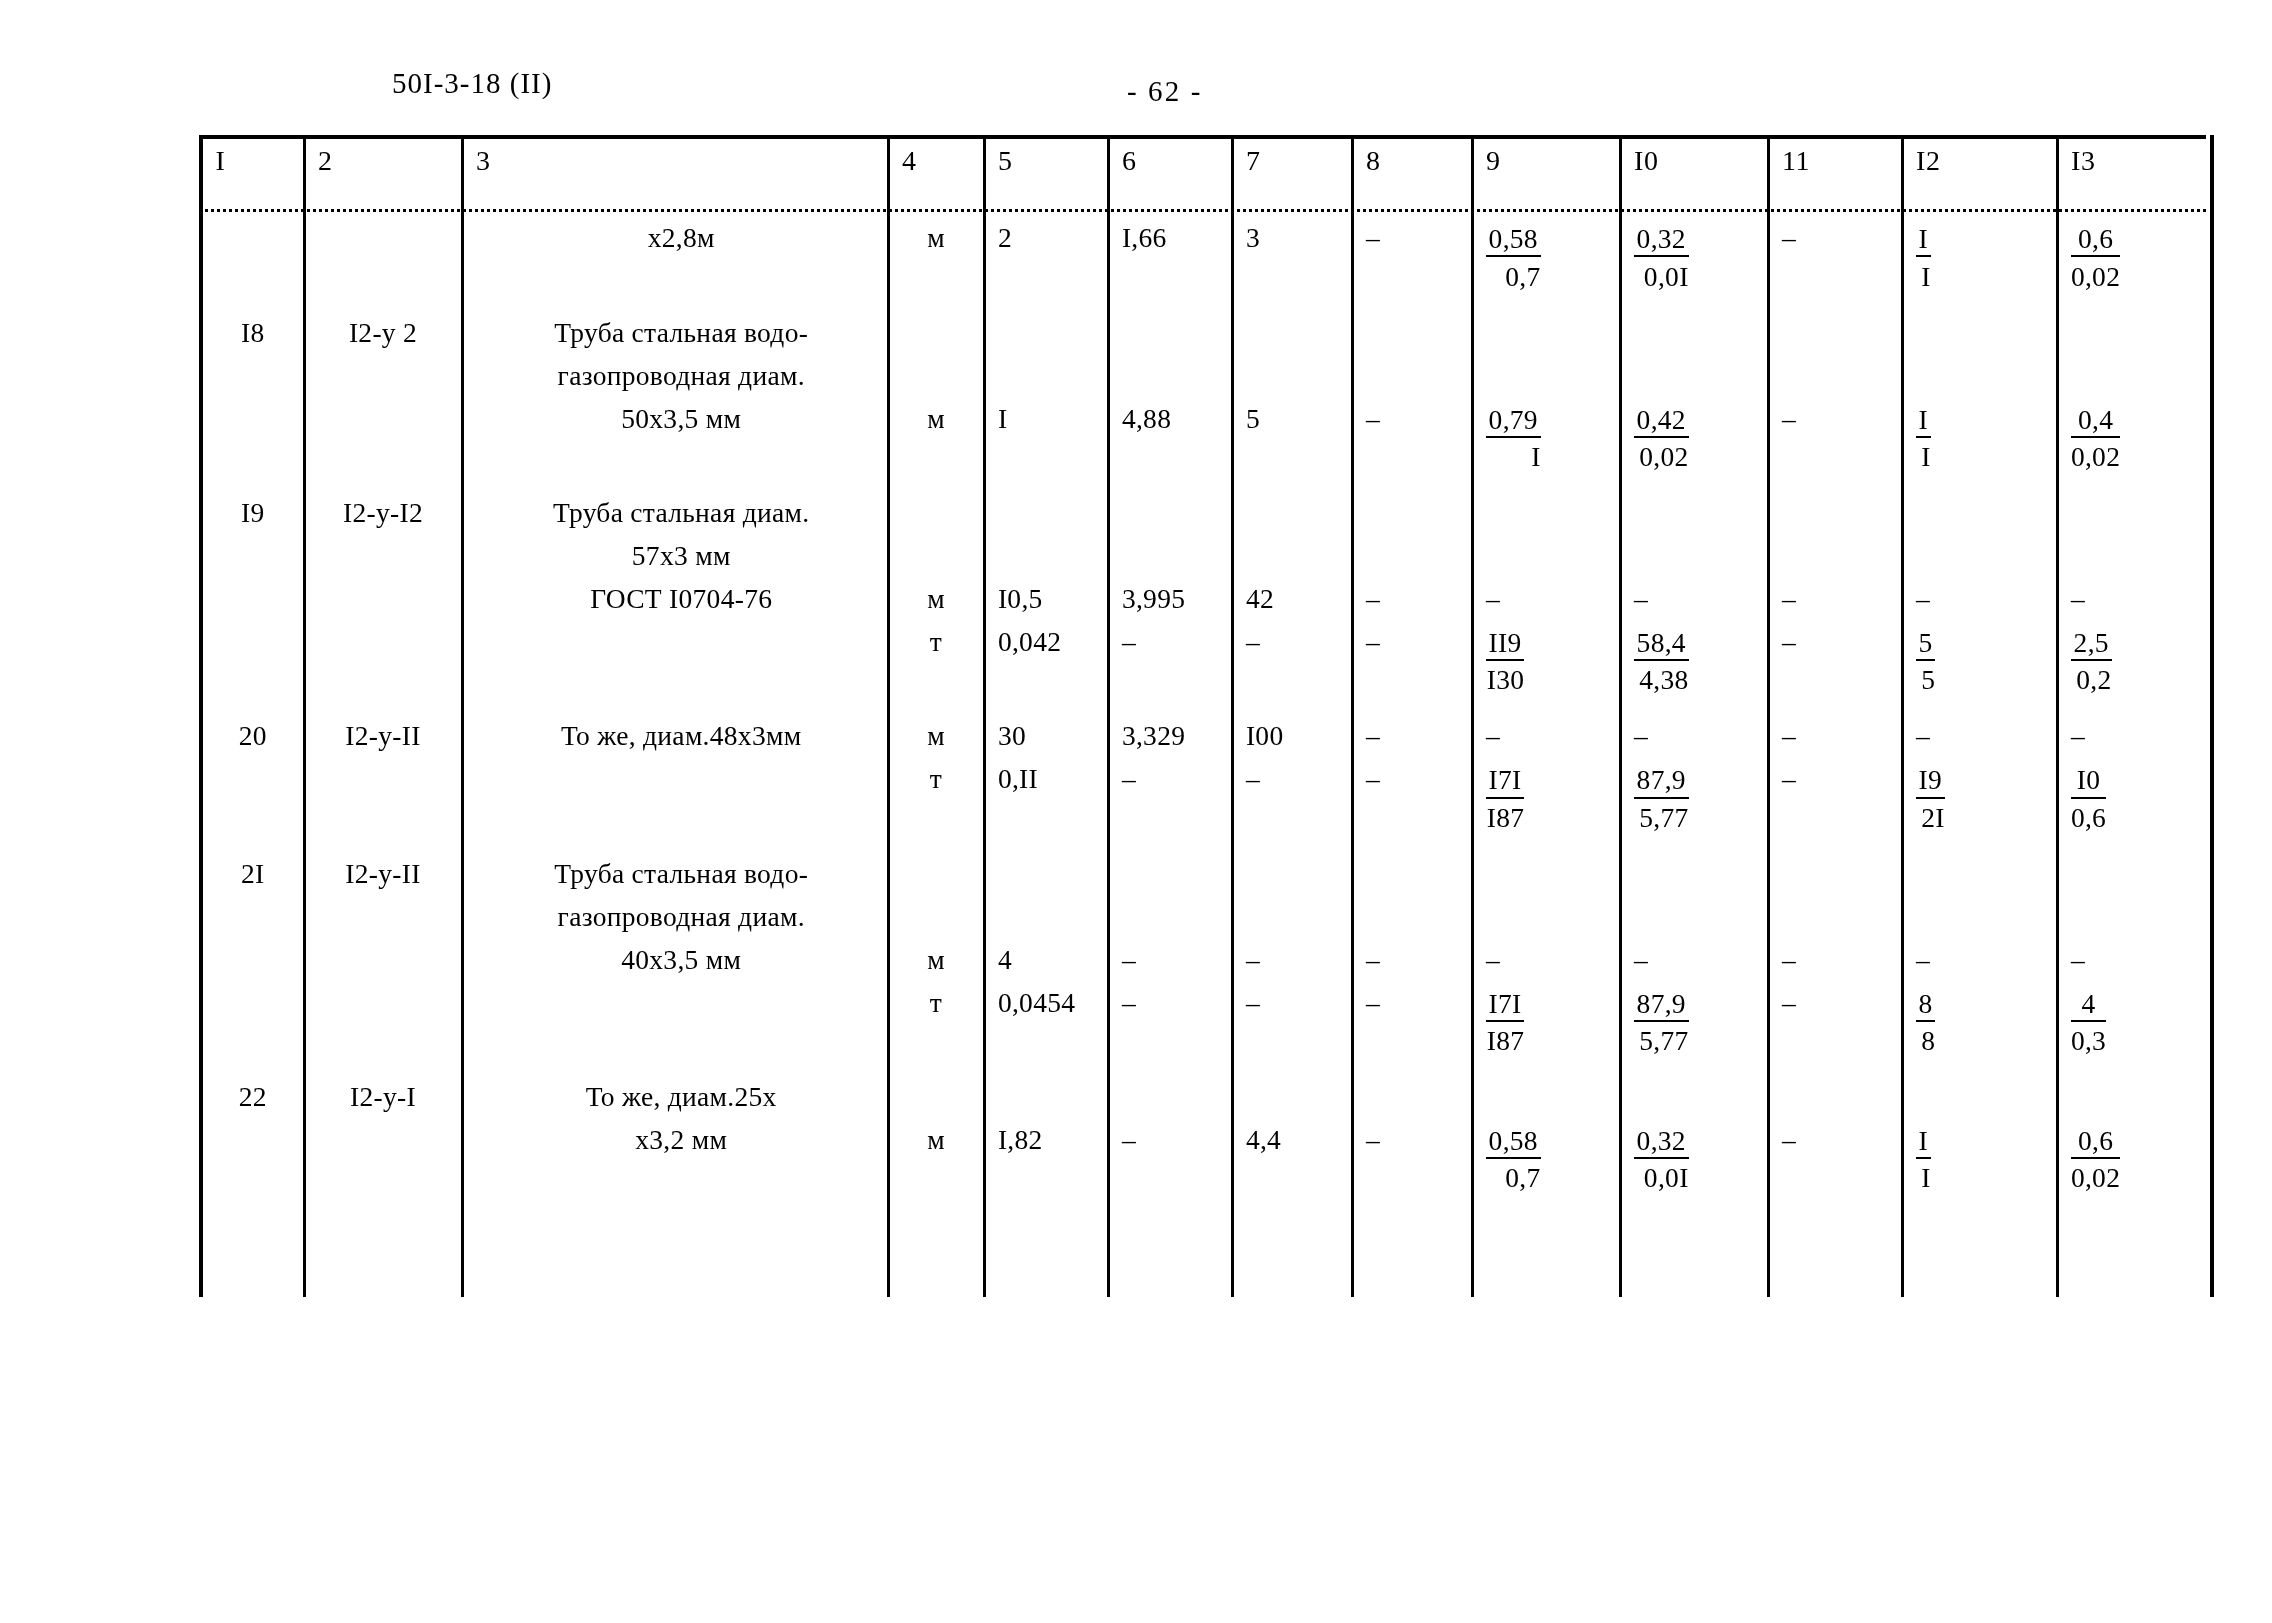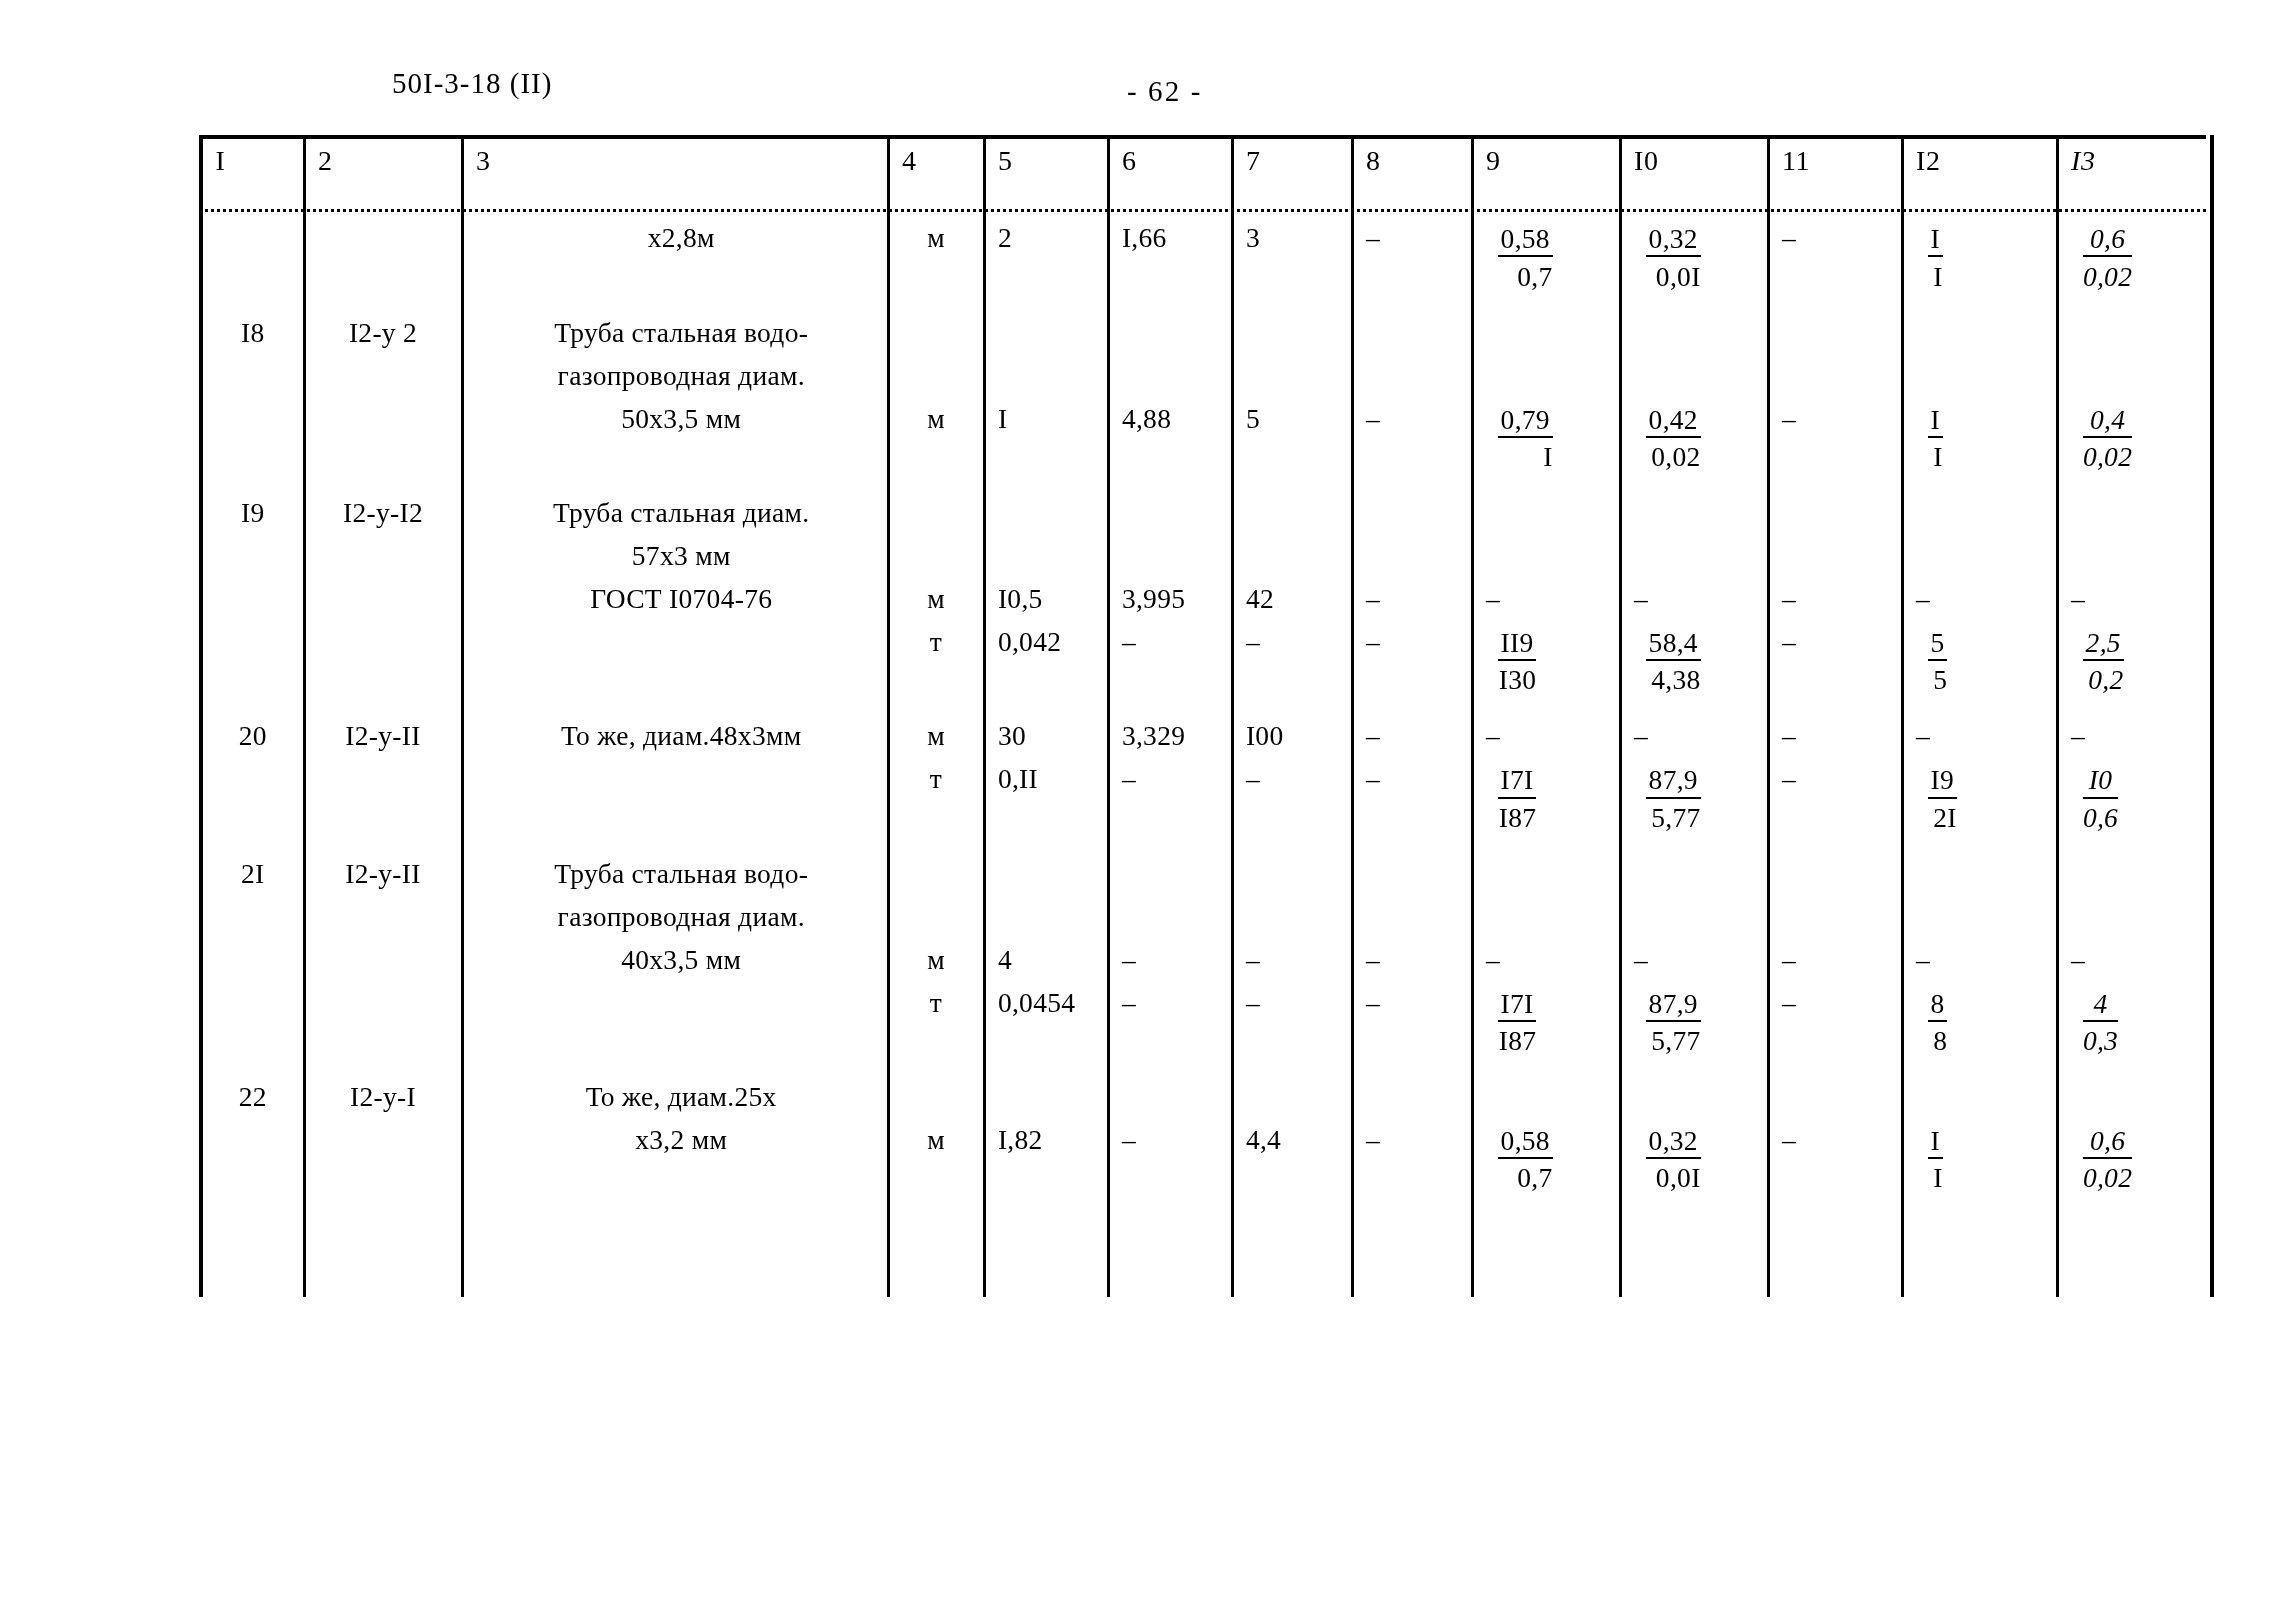--- a/index.html
+++ b/index.html
@@ -59,21 +59,21 @@
   table.sheet td {
     border-left: 3.4px solid #000;
     border-right: 3.4px solid #000;
     padding: 0 8.2px;
     vertical-align: top;
     font-size: 27.5px;
     letter-spacing: 0.3px;
   }
   
   table.sheet tr > td:first-child { border-left: 4.8px solid #000; }
-  table.sheet tr > td:last-child  { border-right: 4.8px solid #000; font-style: italic; }
+  table.sheet tr > td:last-child  { border-right: 4.8px solid #000; }
 
   .top-rule {
     position: absolute;
     left: 0;
     top: 0;
     width: 2007px;
     height: 4.1px;
     background: #000;
   }
 
@@ -100,21 +100,20 @@
   .c-unit  { text-align: center; }
   .c-val-l { text-align: left; padding-left: 12.4px !important; }
 
   .spacer-row td { height: 18px; padding: 0; }
 
   
   .frac {
     display: inline-block;
     text-align: center;
     line-height: 1.08;
-    margin-left: 12px;
   }
   .frac .num {
     display: block;
     border-bottom: 2.7px solid #000;
     padding: 0 2.7px 1.4px 2.7px;
   }
   .frac .den {
     display: block;
     padding-top: 4.1px;
     text-align: right;

